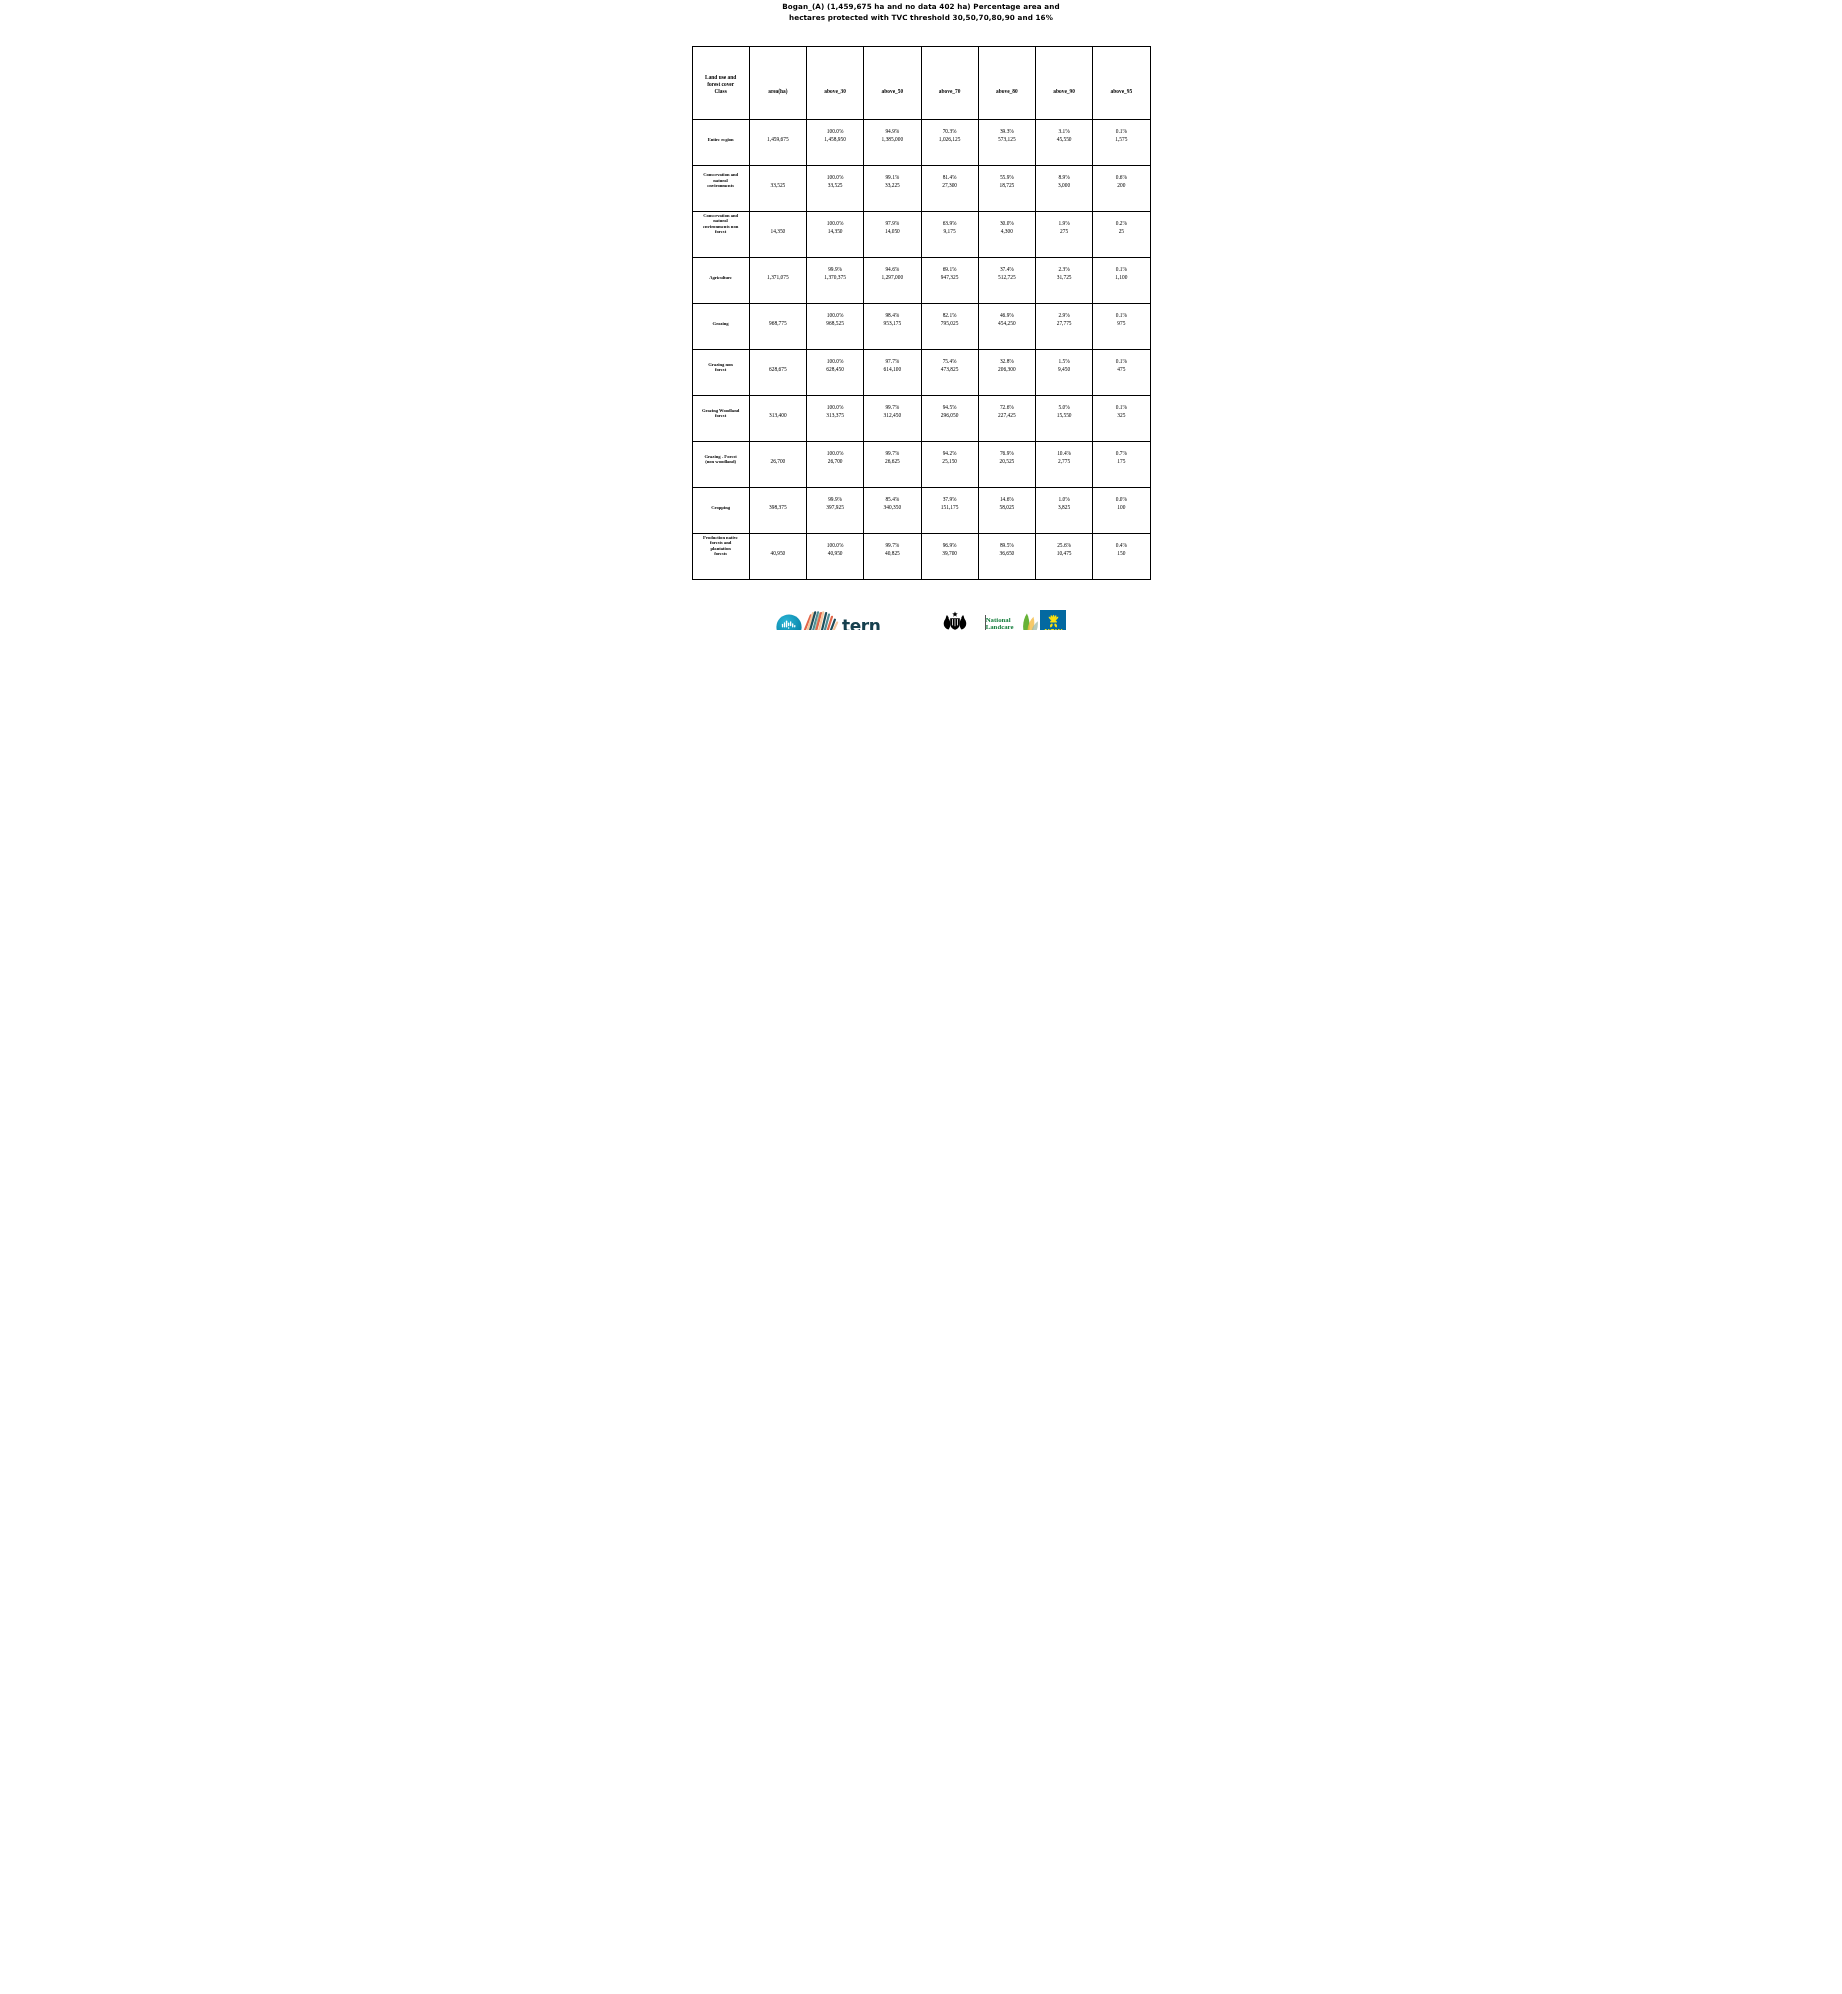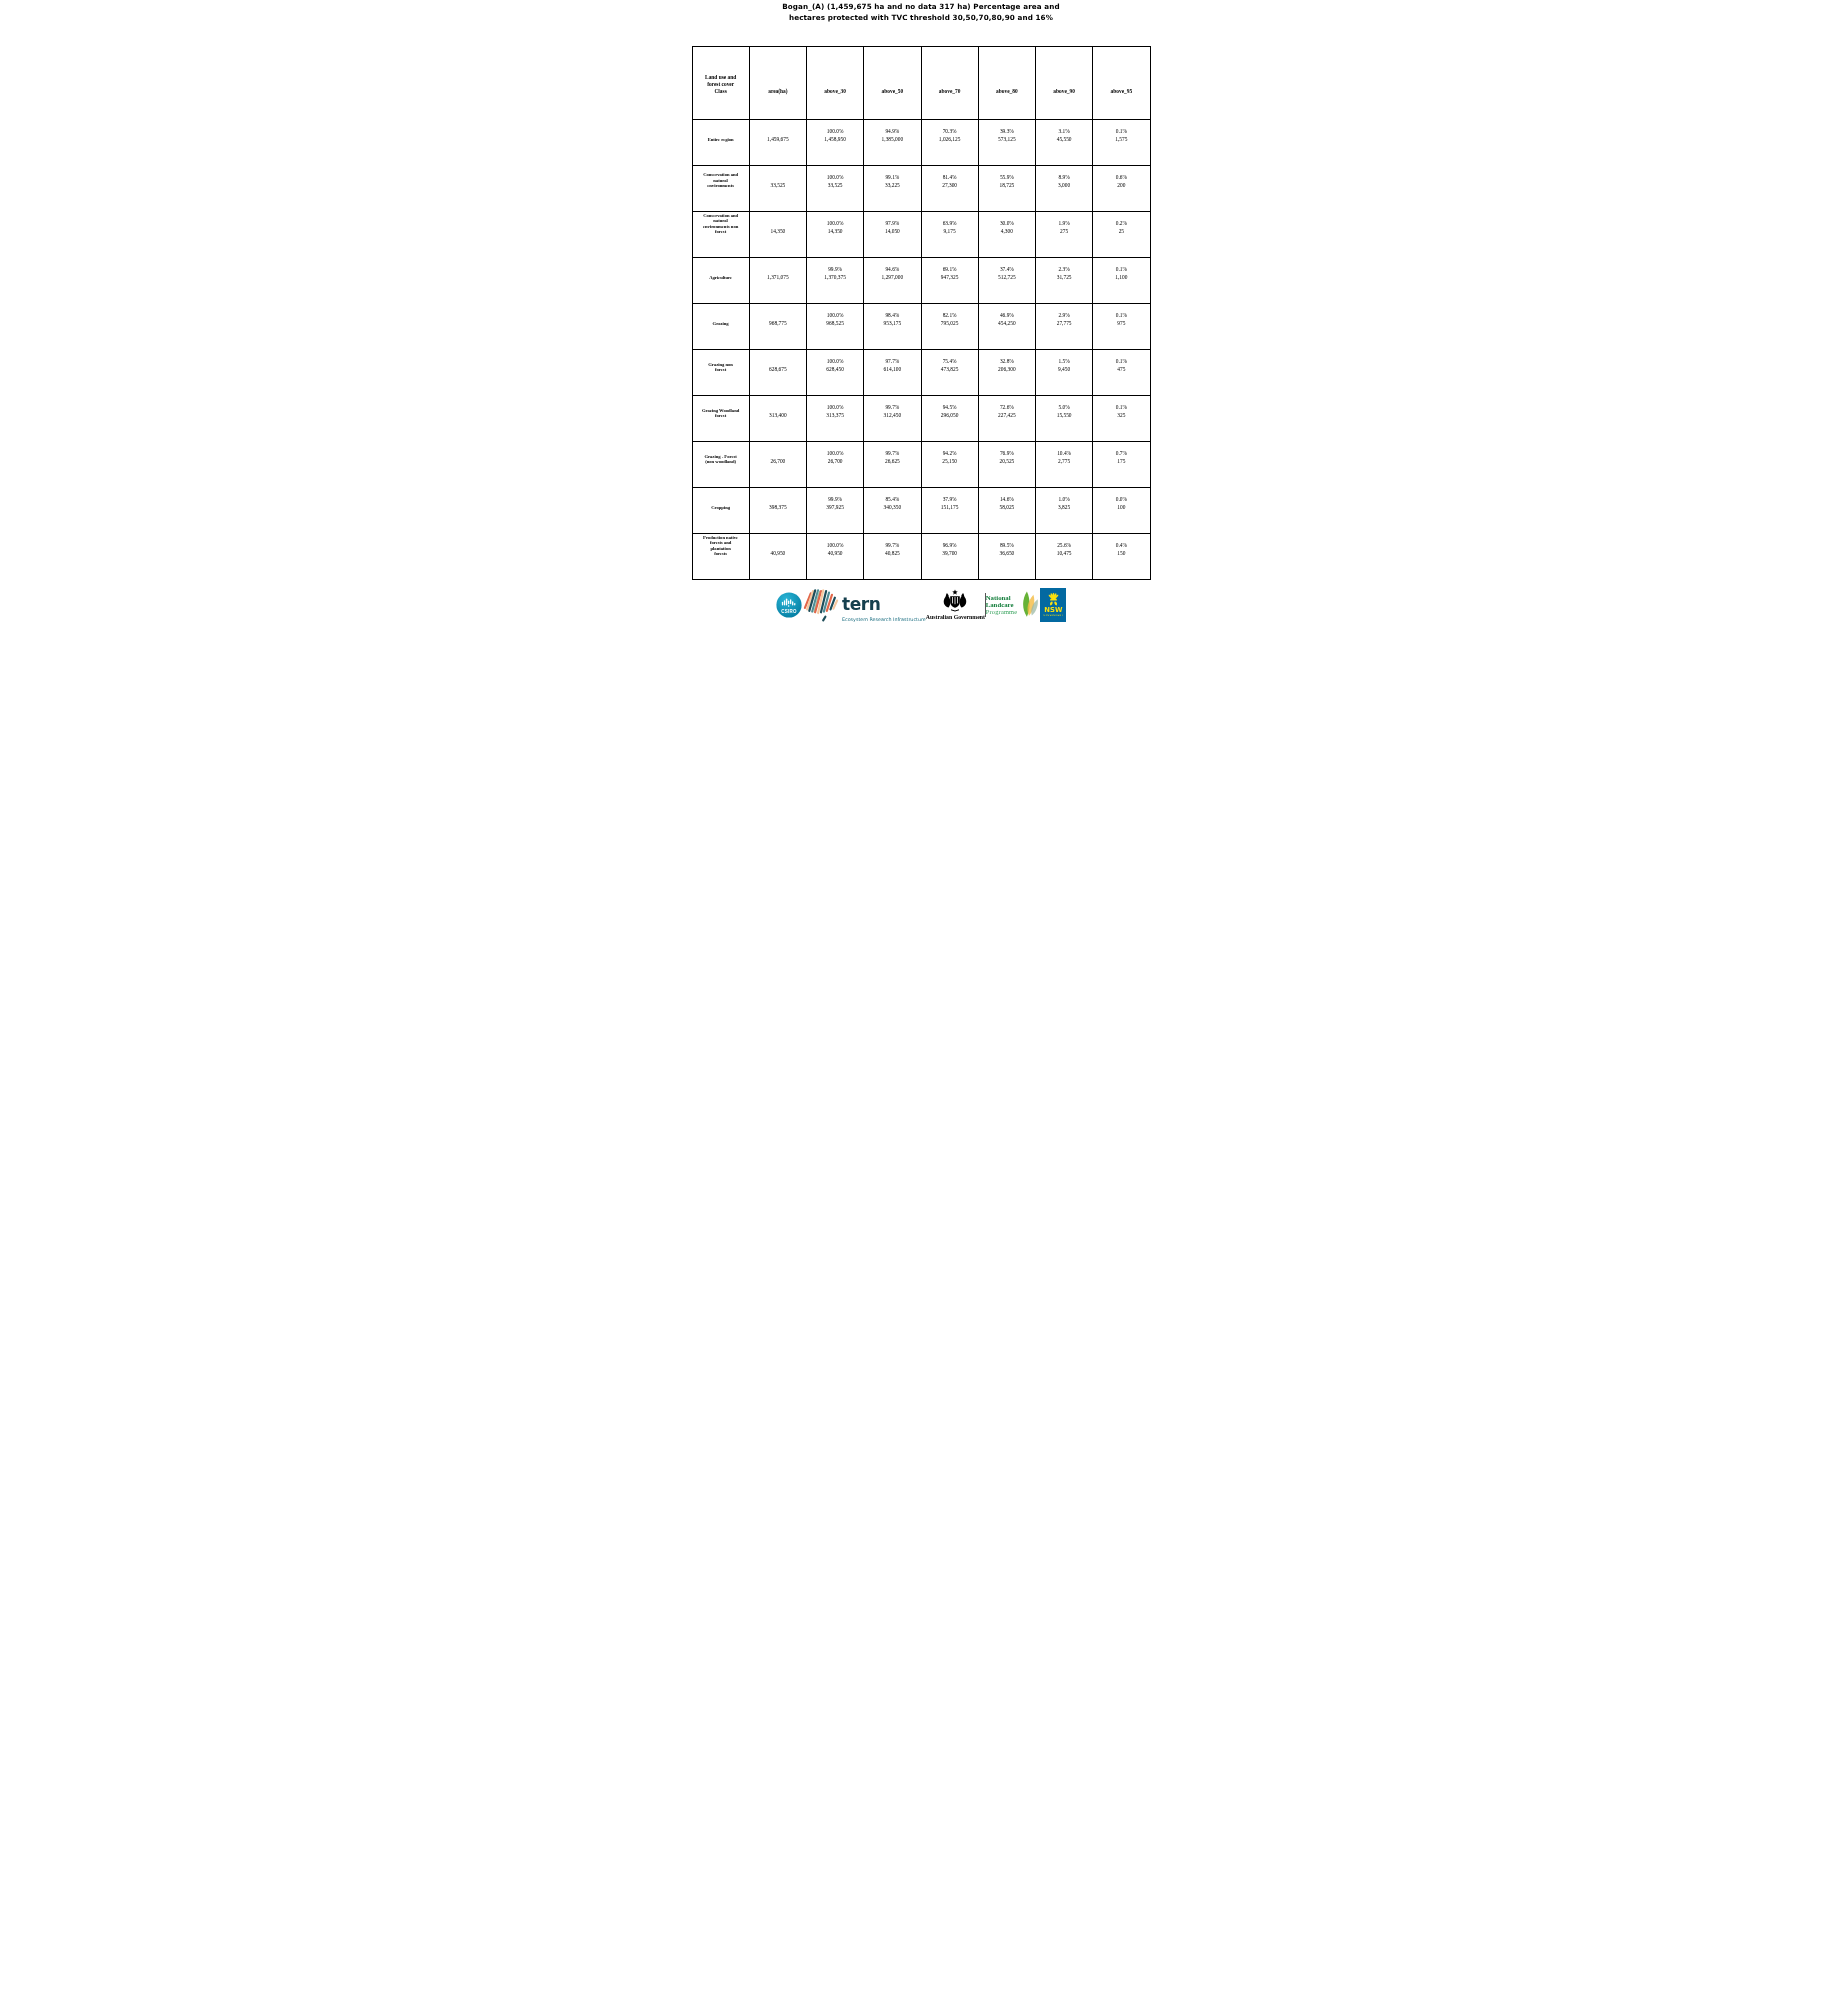--- a/index.html
+++ b/index.html
@@ -15,21 +15,21 @@
                   border-top:1.2px solid #000;border-bottom:1.2px solid #000;
                   vertical-align:bottom;text-align:center;padding:0 0.8px;
                   overflow:hidden;}
   .tbl thead th{height:49px;font-weight:700;font-size:5.4px;line-height:7.2px;
                 padding-bottom:23px;white-space:pre-line;}
   .tbl tbody tr{height:46px;}
   th.rc{font-weight:700;font-size:4.6px;line-height:5.6px;padding-bottom:21.5px;white-space:pre-line;}
   td.ac,td.dc{font-size:5.4px;line-height:8px;padding-bottom:21.5px;font-weight:400;}
   .pct,.ha{line-height:8px;}
   
-  .footer{margin-top:8px;display:flex;align-items:center;justify-content:center;}
+  .footer{margin-top:30px;display:flex;align-items:center;justify-content:center;}
   .logo{display:flex;align-items:center;}
   .ternblock{display:flex;align-items:flex-end;}
   .terntxt{margin-left:2.4px;}
   .ternword{font-family:"DejaVu Sans","Liberation Sans",sans-serif;font-weight:700;
             font-size:17px;line-height:13.6px;color:#16404e;letter-spacing:-0.4px;}
   .ternsub{font-family:"DejaVu Sans","Liberation Sans",sans-serif;font-size:4.8px;
            color:#1b6e80;margin-top:4.8px;white-space:nowrap;}
   .ausgov{flex-direction:column;justify-content:flex-end;}
   .ausgovtxt{font-family:"Liberation Serif","DejaVu Serif",serif;font-weight:700;
              font-size:5.8px;color:#000;margin-top:0.8px;white-space:nowrap;}
@@ -44,21 +44,21 @@
            font-size:6.8px;line-height:6.8px;color:#fbe10e;}
   .nswsub{font-family:"DejaVu Sans","Liberation Sans",sans-serif;font-size:2.2px;
           letter-spacing:0.4px;color:#fbe10e;margin-top:0.8px;}
 </style>
 </head>
 <body>
 
 <div class="page">
 
   <div class="title">
-    <div>Bogan_(A) (1,459,675 ha and no data 317 ha) Percentage area and</div>
+    <div>Bogan_(A) (1,459,675 ha and no data 402 ha) Percentage area and</div>
     <div>hectares protected with TVC threshold 30,50,70,80,90 and 16%</div>
   </div>
 
   <div class="tblwrap">
   <table class="tbl">
     <colgroup>
           <col>
           <col>
           <col>
           <col>

